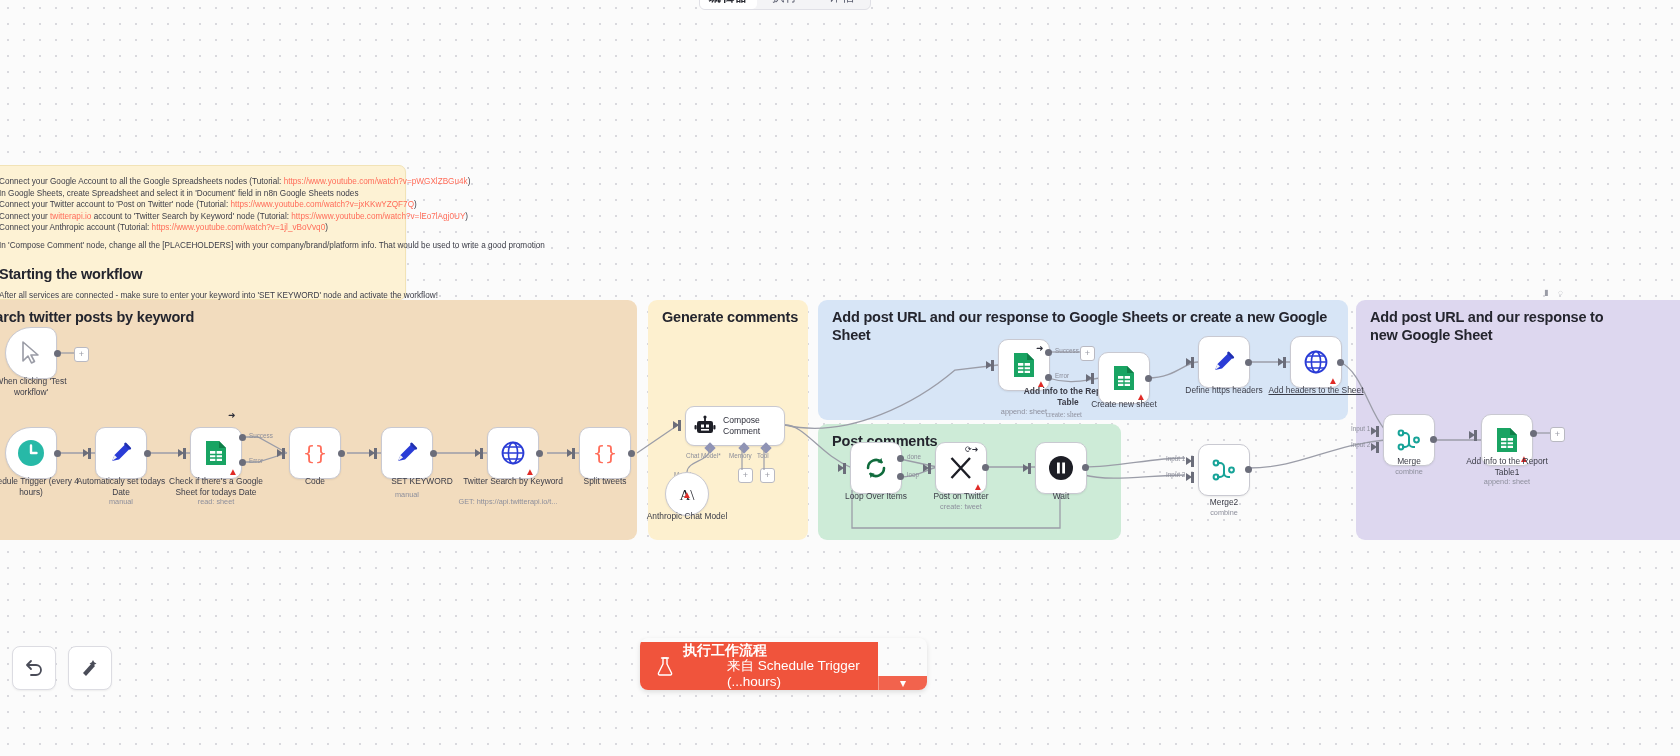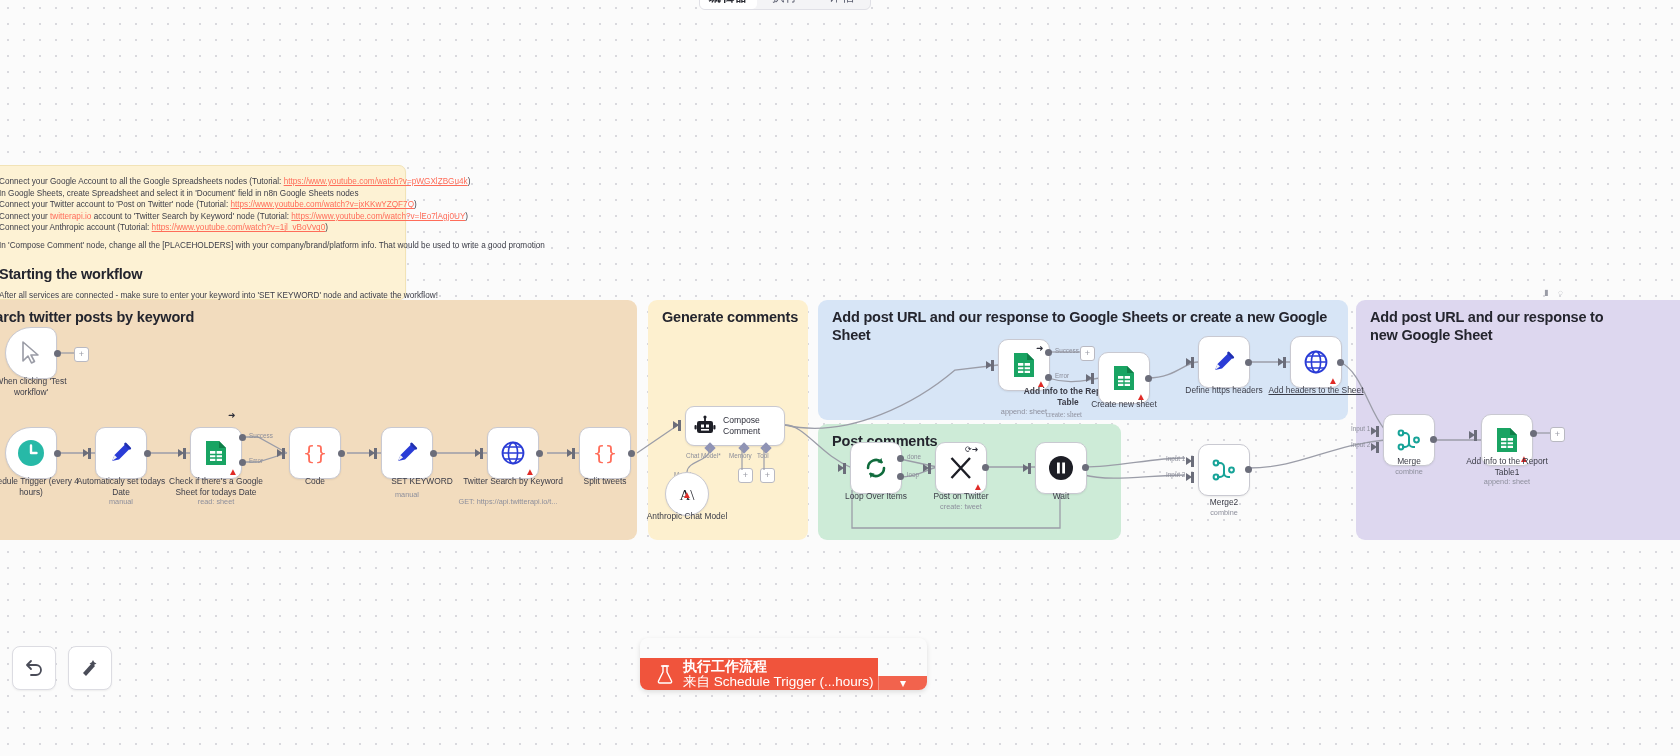--- a/index.html
+++ b/index.html
@@ -38,21 +38,21 @@
     position:absolute;left:-24px;top:165px;width:430px;height:135px;
     background:#fdf2d4;border:1px solid #f2e3b6;border-radius:7px;
     padding:10px 22px 8px 22px;box-sizing:border-box;
     box-shadow:0 1px 2px rgba(0,0,0,.05);
   }
   #sticky h3{margin:3px 0 8px 0;font-size:14.5px;font-weight:700;color:#24252e;letter-spacing:-.2px;}
   #sticky h3.second{margin-top:14px;}
   #sticky ul{margin:0;padding:0;list-style:none;}
   #sticky li{font-size:8.2px;line-height:11.6px;color:#3b3c47;white-space:nowrap;}
   #sticky p.note{font-size:8.2px;line-height:11.6px;color:#3b3c47;margin:6px 0 0 0;white-space:nowrap;}
-  .lnk{color:#ff6d5a;text-decoration:underline;}
+  .lnk{color:#ff6d5a;}
   .lnk2{color:#ff6d5a;}
 
   
   .group{position:absolute;border-radius:9px;box-sizing:border-box;}
   .group .gtitle{
     position:absolute;left:14px;top:8px;font-size:14.5px;font-weight:700;
     color:#24252e;letter-spacing:-.2px;line-height:18px;
   }
   #grp-search{left:-36px;top:300px;width:673px;height:240px;background:#f2dcbe;}
   #grp-generate{left:648px;top:300px;width:160px;height:240px;background:#fdf0cf;}
@@ -112,21 +112,21 @@
     display:flex;border-radius:8px;overflow:hidden;
     box-shadow:0 2px 5px rgba(0,0,0,.12);
     align-items:flex-end;
   }
   #execmain{
     flex:1;background:#f0543c;color:#fff;display:flex;align-items:center;gap:9px;
     padding-left:16px;box-sizing:border-box;
   }
   #execmain .txt{display:flex;flex-direction:column;line-height:16px;}
   #execmain .l1{font-size:14px;font-weight:600;}
-  #execmain .l2{font-size:13.5px;font-weight:400;}
+  #execmain .l2{font-size:13.5px;font-weight:400;margin-left:44px;}
   #execchev{
     width:48px;background:#f2634d;color:#fff;display:flex;align-items:center;justify-content:center;
     border-left:1px solid rgba(255,255,255,.35);font-size:12px;
   }
   
   .tinyicon{position:absolute;font-size:8px;color:#9a9ca6;}
   svg{display:block;}
 </style>
 </head>
 <body>

